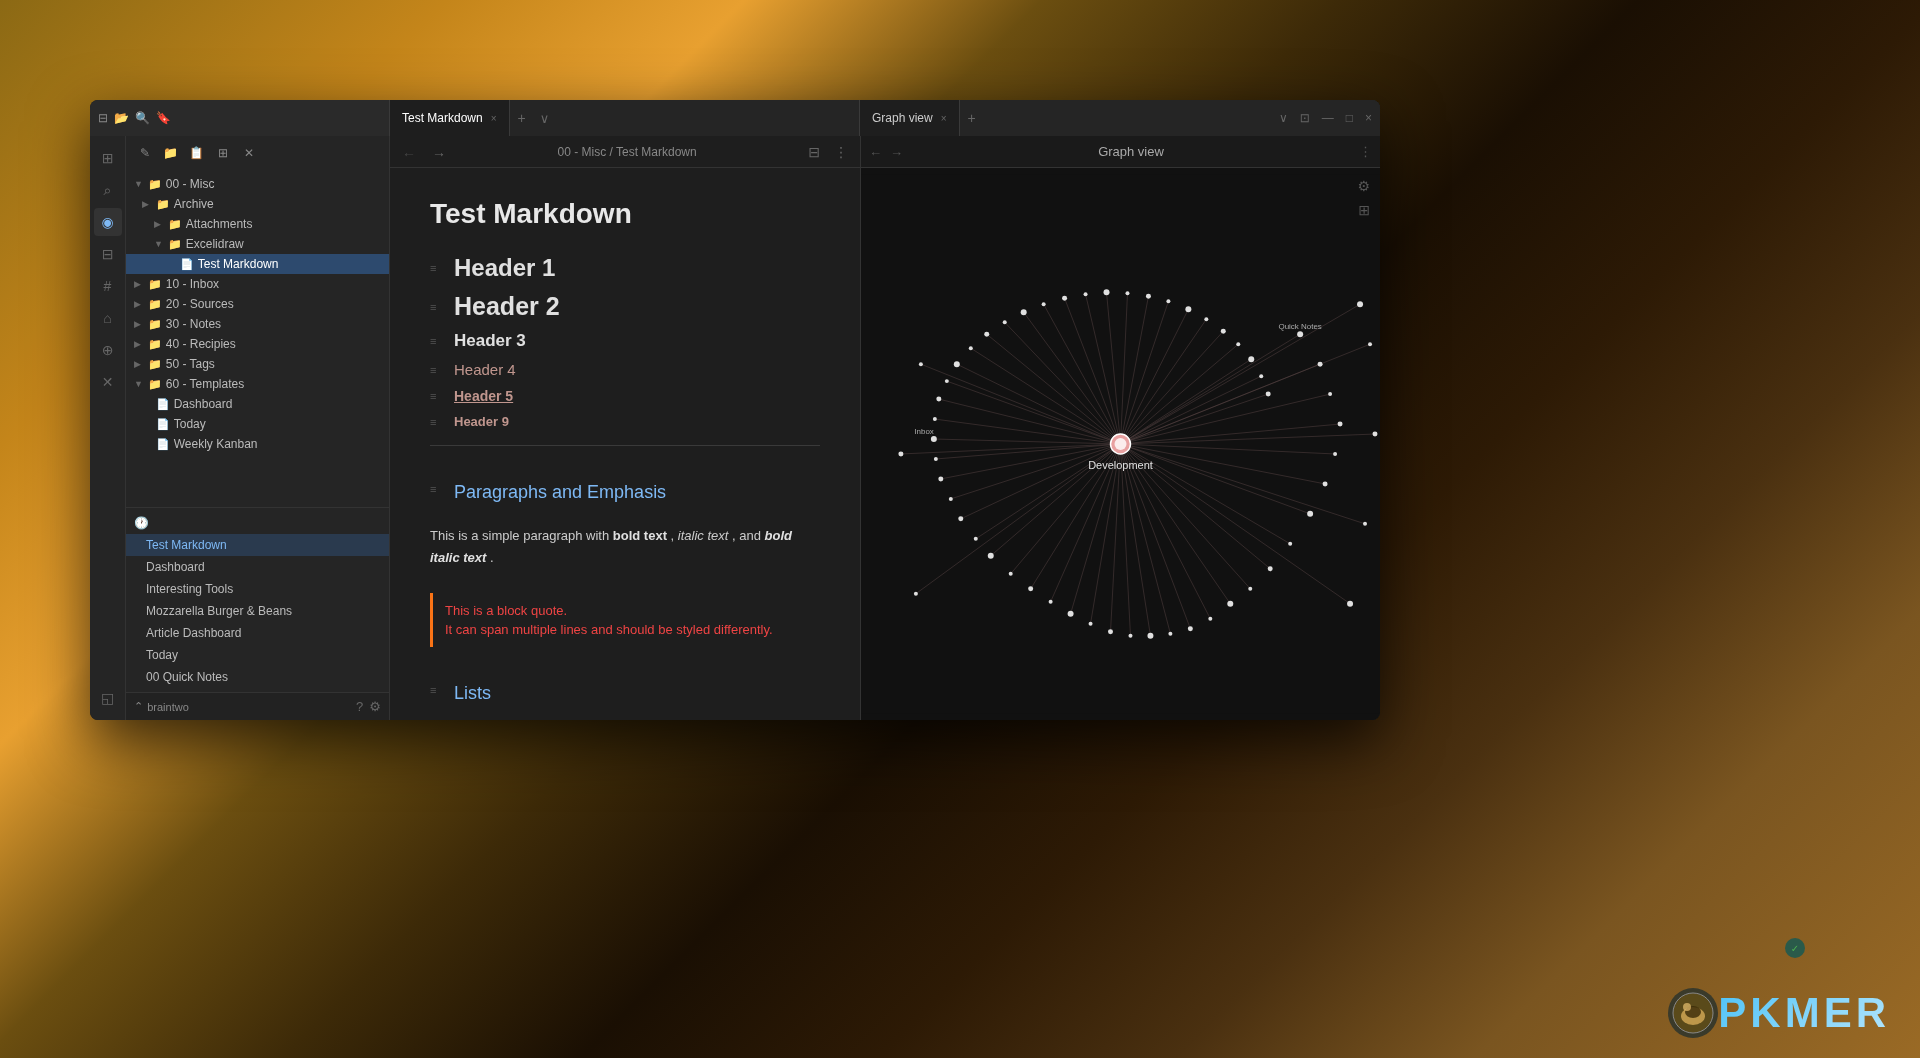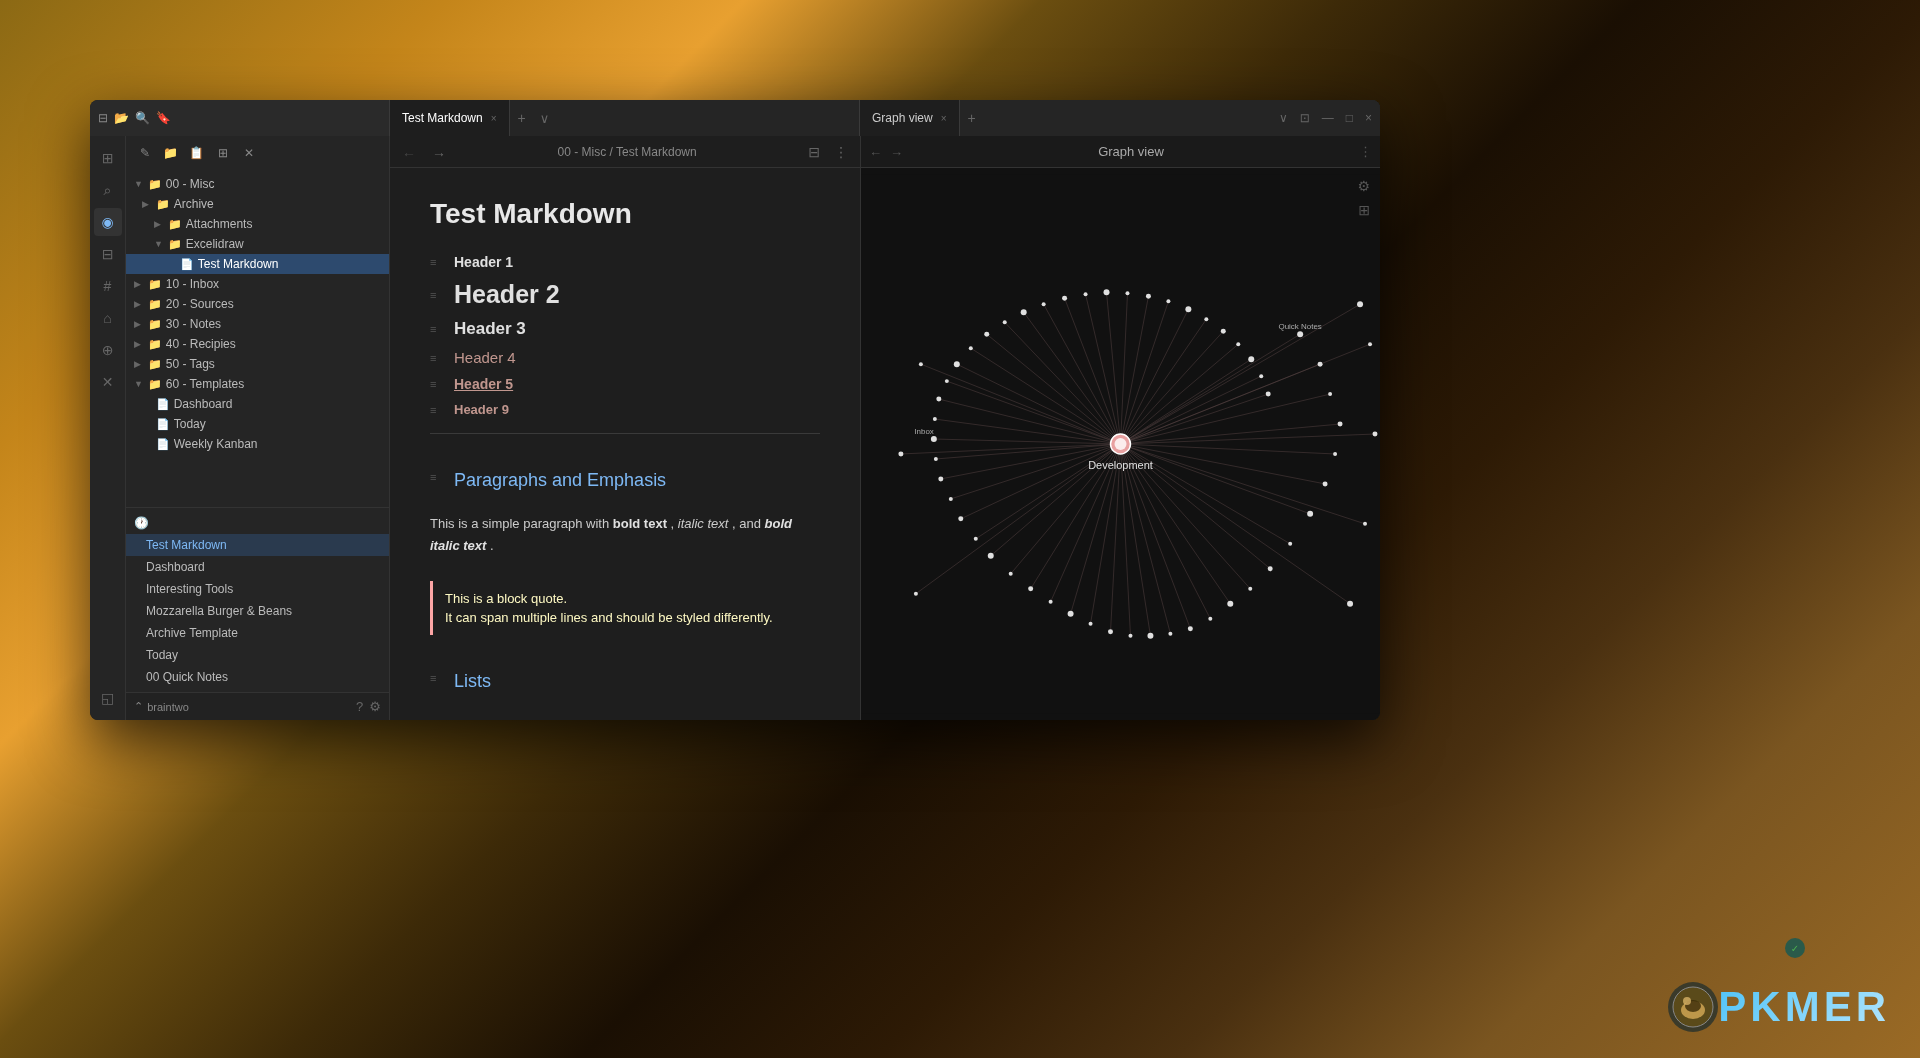--- a/index.html
+++ b/index.html
@@ -400,21 +400,21 @@
       margin-bottom: 10px;
       gap: 8px;
     }
 
     .header-anchor {
       color: #555;
       font-size: 11px;
       width: 16px;
     }
 
-    .h1 { font-size: 14px; font-weight: 600; color: #e0e0e0; }
+    .h1 { font-size: 24px; font-weight: 600; color: #e0e0e0; }
     .h2 { font-size: 25px; font-weight: 600; color: #e0e0e0; }
     .h3 { font-size: 17px; font-weight: 600; color: #e0e0e0; }
     .h4 { font-size: 15px; font-weight: 400; color: #c0968e; }
     .h5 { font-size: 14px; font-weight: 600; color: #c0968e; text-decoration: underline; }
     .h6 { font-size: 13px; font-weight: 600; color: #c0968e; }
 
     .divider {
       border: none;
       border-top: 1px solid #3a3a3a;
       margin: 16px 0;
@@ -435,24 +435,24 @@
       color: #ccc;
       line-height: 1.7;
       margin-bottom: 24px;
     }
 
     .bold { font-weight: 700; color: #e0e0e0; }
     .italic { font-style: italic; color: #ccc; }
     .bold-italic { font-weight: 700; font-style: italic; color: #e0e0e0; }
 
     .blockquote {
-      border-left: 3px solid #fca5a5;
+      border-left: 3px solid #f97316;
       padding: 6px 12px;
       margin: 10px 0;
-      color: #fef9c3;
+      color: #ef4444;
       font-size: 13px;
     }
 
     .blockquote p { margin: 4px 0; }
 
     .list-section { margin-bottom: 12px; }
     .list-item {
       font-size: 15px;
       color: #ccc;
       line-height: 1.8;
@@ -518,21 +518,21 @@
       top: 34px;
       right: 10px;
       color: #555;
       font-size: 14px;
       cursor: pointer;
     }
 
     
     .pkmer-logo {
       position: absolute;
-      bottom: 26px;
+      bottom: 20px;
       right: 30px;
       display: flex;
       align-items: center;
       z-index: 20;
     }
 
     .pkmer-icon {
       width: 50px;
       height: 50px;
       border-radius: 50%;
@@ -732,21 +732,21 @@
         <div class="recent-item">
           <span>Dashboard</span>
         </div>
         <div class="recent-item">
           <span>Interesting Tools</span>
         </div>
         <div class="recent-item">
           <span>Mozzarella Burger &amp; Beans</span>
         </div>
         <div class="recent-item">
-          <span>Archive Template</span>
+          <span>Article Dashboard</span>
         </div>
         <div class="recent-item">
           <span>Today</span>
         </div>
         <div class="recent-item">
           <span>00 Quick Notes</span>
         </div>
       </div>
 
       <div class="status-bar">

